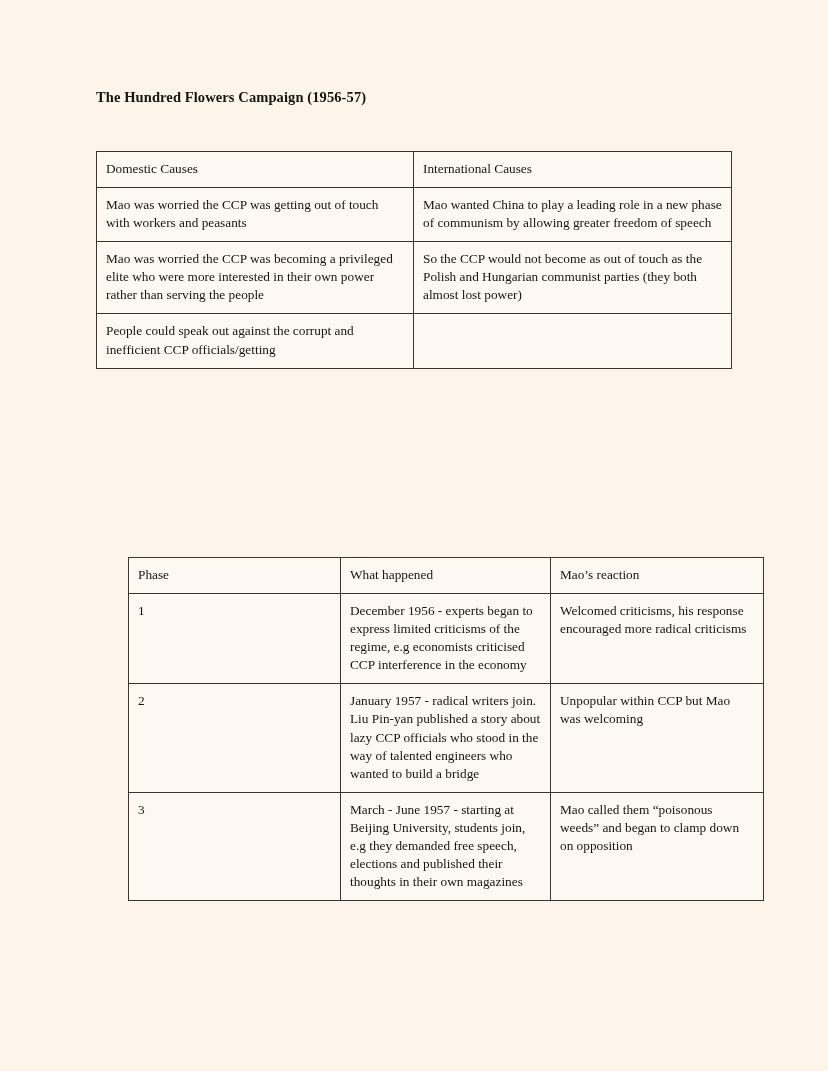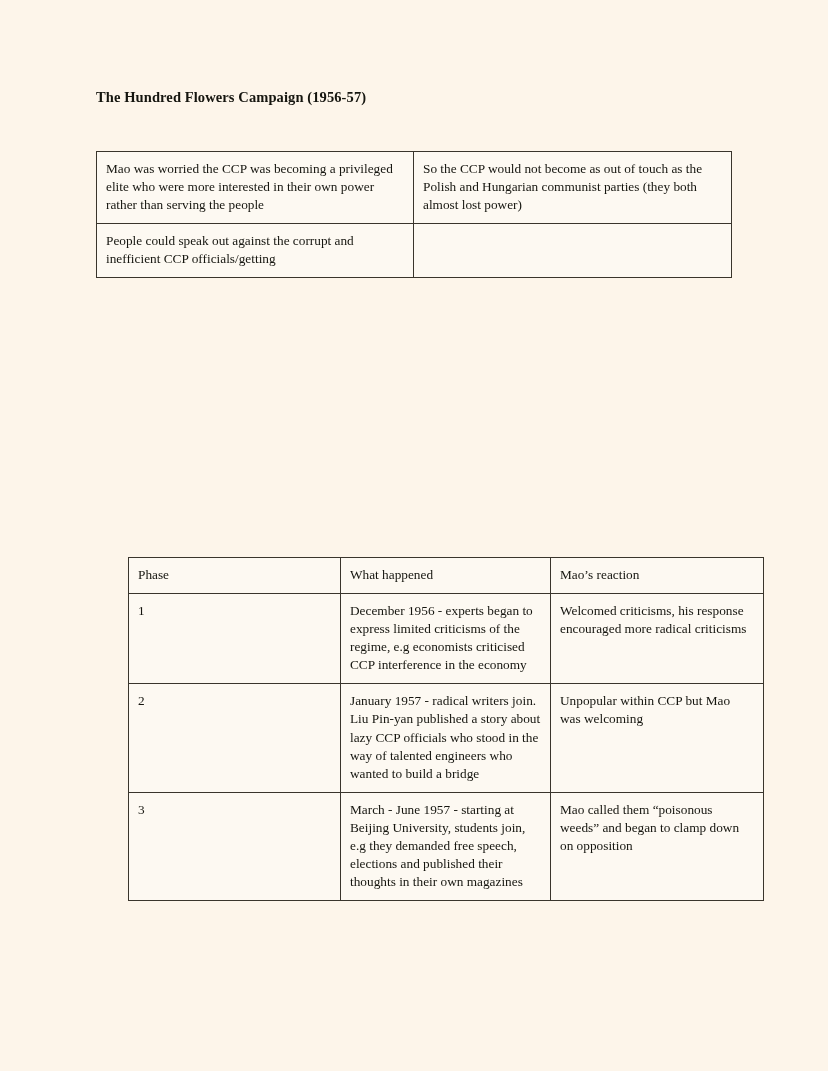--- a/index.html
+++ b/index.html
@@ -86,20 +86,28 @@
 
   <div class="doc-title">The Hundred Flowers Campaign (1956-57)</div>
 
   <table id="table-causes" class="doc-table">
     <colgroup>
       <col class="col-a">
       <col class="col-b">
     </colgroup>
     <tbody>
       <tr>
+        <td>Domestic Causes</td>
+        <td>International Causes</td>
+      </tr>
+      <tr>
+        <td>Mao was worried the CCP was getting out of touch with workers and peasants</td>
+        <td>Mao wanted China to play a leading role in a new phase of communism by allowing greater freedom of speech</td>
+      </tr>
+      <tr>
         <td>Mao was worried the CCP was becoming a privileged elite who were more interested in their own power rather than serving the people</td>
         <td>So the CCP would not become as out of touch as the Polish and Hungarian communist parties (they both almost lost power)</td>
       </tr>
       <tr>
         <td>People could speak out against the corrupt and inefficient CCP officials/getting</td>
         <td class="cell-empty"></td>
       </tr>
     </tbody>
   </table>
 

